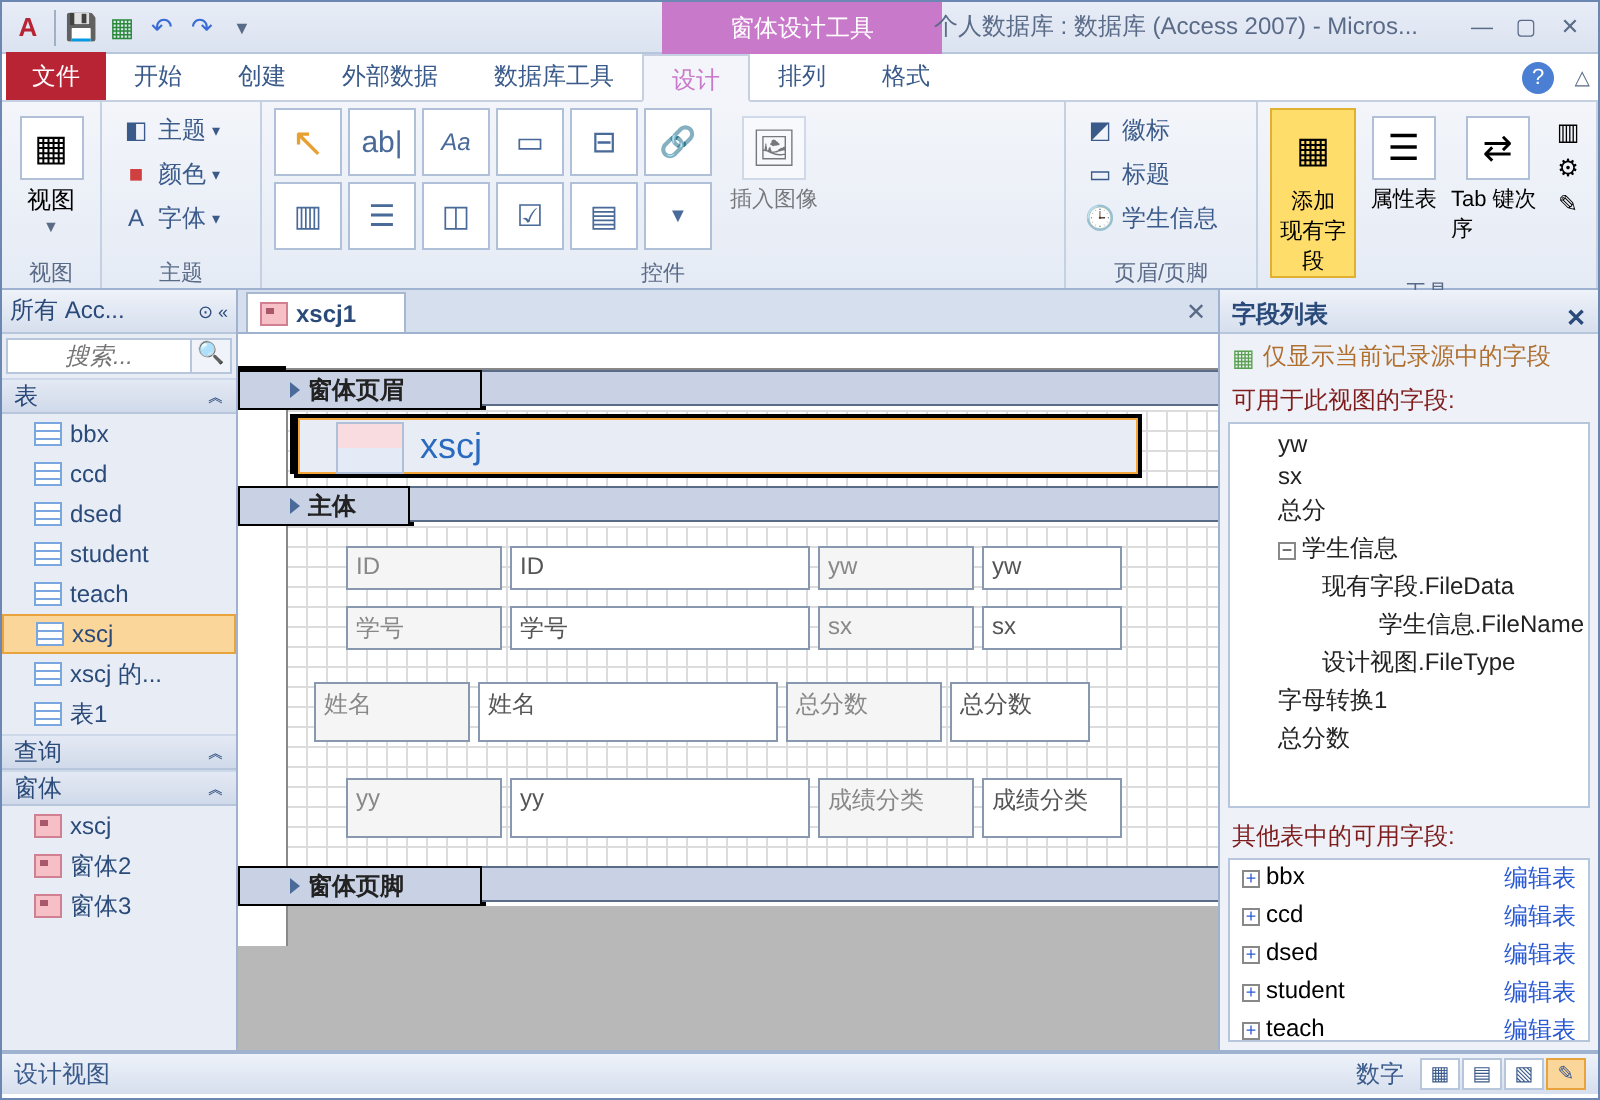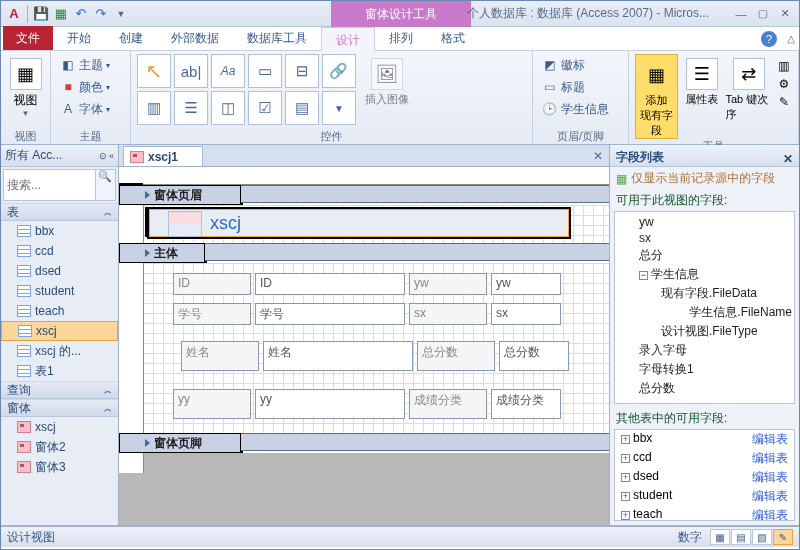--- a/index.html
+++ b/index.html
@@ -36,21 +36,21 @@
 .ctrl-cell { border: 1px solid #b0c0d8; background: #fff; display: flex; align-items: center; justify-content: center; font-size: 15px; cursor: pointer; color: #4a6a9a; }
 .add-field { background: #ffdd6b; border: 1px solid #e0b030; }
 
 
 .main { display: flex; height: 380px; }
 
 
 .navpane { width: 118px; border-right: 1px solid #9fb2d0; background: #e8edf5; display: flex; flex-direction: column; }
 .nav-hdr { height: 22px; background: linear-gradient(#eef2f9, #d6dfee); border-bottom: 1px solid #b8c6dc; display: flex; align-items: center; padding: 0 4px; color: #2a4a7a; justify-content: space-between; }
 .nav-search { margin: 2px; display: flex; }
-.nav-search input { flex: 1; border: 1px solid #b8c6dc; height: 32px; padding: 0 3px; width: 80px; }
+.nav-search input { flex: 1; border: 1px solid #b8c6dc; height: 18px; font-style: italic; padding: 0 3px; width: 80px; text-align: center; }
 .nav-search-btn { width: 20px; border: 1px solid #b8c6dc; border-left: none; background: #f0f3f9; text-align: center; cursor: pointer; font-size: 11px; }
 .nav-sec { height: 18px; background: linear-gradient(#e4eaf4, #d0daea); border-top: 1px solid #cdd8ea; border-bottom: 1px solid #b8c6dc; display: flex; align-items: center; justify-content: space-between; padding: 0 6px; color: #2a4a7a; cursor: pointer; font-size: 11px;}
 .nav-items { overflow: hidden; }
 .nav-item { height: 20px; display: flex; align-items: center; padding-left: 16px; gap: 4px; cursor: pointer; color: #2a4a7a; }
 .nav-item.sel { background: #fbd69b; border: 1px solid #e8a33d; }
 .tbl-ico { width: 14px; height: 12px; background: linear-gradient(#fff 0 3px, #7aa7e0 3px 4px, #fff 4px 7px, #7aa7e0 7px 8px, #fff 8px); border: 1px solid #7aa7e0; }
 .frm-ico { width: 14px; height: 12px; background: #f6c0c6; border: 1px solid #d08090; position: relative; }
 .frm-ico::before { content:""; position:absolute; top:2px; left:2px; width:4px; height:3px; background:#a8586a; }
 
 
@@ -72,21 +72,21 @@
 .hdr-title { flex: 1; font-size: 18px; color: #2a6abf; font-family: "SimHei", sans-serif; display: flex; align-items: center; }
 .field-row { position: absolute; display: flex; gap: 4px; }
 .lbl-box { width: 78px; height: 22px; border: 1px solid #8898b0; background: #f5f5f5; color: #888; padding: 2px 4px; }
 .ctl-box { width: 150px; height: 22px; border: 1px solid #8898b0; background: #fff; color: #555; padding: 2px 4px; }
 .lbl-box2 { width: 78px; height: 22px; border: 1px solid #8898b0; background: #f5f5f5; color: #888; padding: 2px 4px; }
 
 
 .fieldlist { width: 190px; border-left: 1px solid #9fb2d0; background: #eef2f8; display: flex; flex-direction: column; }
 .fl-hdr { height: 22px; background: linear-gradient(#eef2f9, #d6dfee); border-bottom: 1px solid #b8c6dc; display: flex; align-items: flex-end; justify-content: space-between; padding: 0 6px; color: #2a4a7a; font-weight: bold; }
 .fl-link { color: #b07030; padding: 3px 6px; display: flex; align-items: center; gap: 4px; cursor: pointer; }
-.fl-sec-title { padding: 2px 6px; color: #14532d; }
+.fl-sec-title { padding: 2px 6px; color: #7f1d1d; }
 .fl-tree { flex: 1; background: #fff; margin: 0 4px 4px 4px; border: 1px solid #b8c6dc; overflow: auto; padding: 2px; font-size: 12px; }
 .fl-tree-row { padding: 1px 0 1px 24px; color: #222; cursor: pointer; white-space: nowrap; }
 .fl-tree-row.l1 { padding-left: 22px; }
 .fl-other { background: #fff; margin: 0 4px 4px 4px; border: 1px solid #b8c6dc; overflow: auto; font-size: 12px; }
 .fl-or { display: flex; justify-content: space-between; padding: 1px 6px; cursor: pointer; }
 .fl-or span:last-child { color: #2a5ad4; }
 .plusminus { display: inline-block; width: 9px; height: 9px; border: 1px solid #888; line-height: 7px; text-align: center; margin-right: 3px; font-size: 9px; }
 
 
 .statusbar { height: 22px; background: linear-gradient(#eef2f9, #d6dfee); border-top: 2px solid #9fb2d0; display: flex; align-items: center; justify-content: space-between; padding: 0 6px; color: #3a5a8a; font-size: 11px; }
@@ -346,21 +346,21 @@
             <div class="ctl-box">ID</div>
             <div class="lbl-box2">yw</div>
             <div class="ctl-box" style="width:70px">yw</div>
           </div>
           <div class="field-row" style="left:30px;top:40px">
             <div class="lbl-box">学号</div>
             <div class="ctl-box">学号</div>
             <div class="lbl-box2">sx</div>
             <div class="ctl-box" style="width:70px">sx</div>
           </div>
-          <div class="field-row" style="left:38px;top:78px">
+          <div class="field-row" style="left:14px;top:78px">
             <div class="lbl-box" style="height:30px">姓名</div>
             <div class="ctl-box" style="height:30px">姓名</div>
             <div class="lbl-box2" style="height:30px">总分数</div>
             <div class="ctl-box" style="width:70px;height:30px">总分数</div>
           </div>
           <div class="field-row" style="left:30px;top:126px">
             <div class="lbl-box" style="height:30px">yy</div>
             <div class="ctl-box" style="height:30px">yy</div>
             <div class="lbl-box2" style="height:30px">成绩分类</div>
             <div class="ctl-box" style="width:70px;height:30px">成绩分类</div>
@@ -390,21 +390,20 @@
     </div>
     <div class="fl-sec-title">可用于此视图的字段:</div>
     <div class="fl-tree" id="fl-tree">
         <div class="fl-tree-row l1">yw</div>
         <div class="fl-tree-row l1">sx</div>
         <div class="fl-tree-row l1">总分</div>
         <div class="fl-tree-row l1"><span class="plusminus">−</span>学生信息</div>
         <div class="fl-tree-row " style="padding-left: 44px;">现有字段.FileData</div>
         <div class="fl-tree-row " style="padding-left: 44px; text-align: right;">学生信息.FileName</div>
         <div class="fl-tree-row " style="padding-left: 44px;">设计视图.FileType</div>
-        <div class="fl-tree-row l1">录入字母</div>
         <div class="fl-tree-row l1">字母转换1</div>
         <div class="fl-tree-row l1">总分数</div>
       </div>
     <div class="fl-sec-title">其他表中的可用字段:</div>
     <div class="fl-other" id="fl-other" style="height:92px">
         <div class="fl-or">
           <span><span class="plusminus">+</span>bbx</span>
           <span>编辑表</span>
         </div>
         <div class="fl-or">

